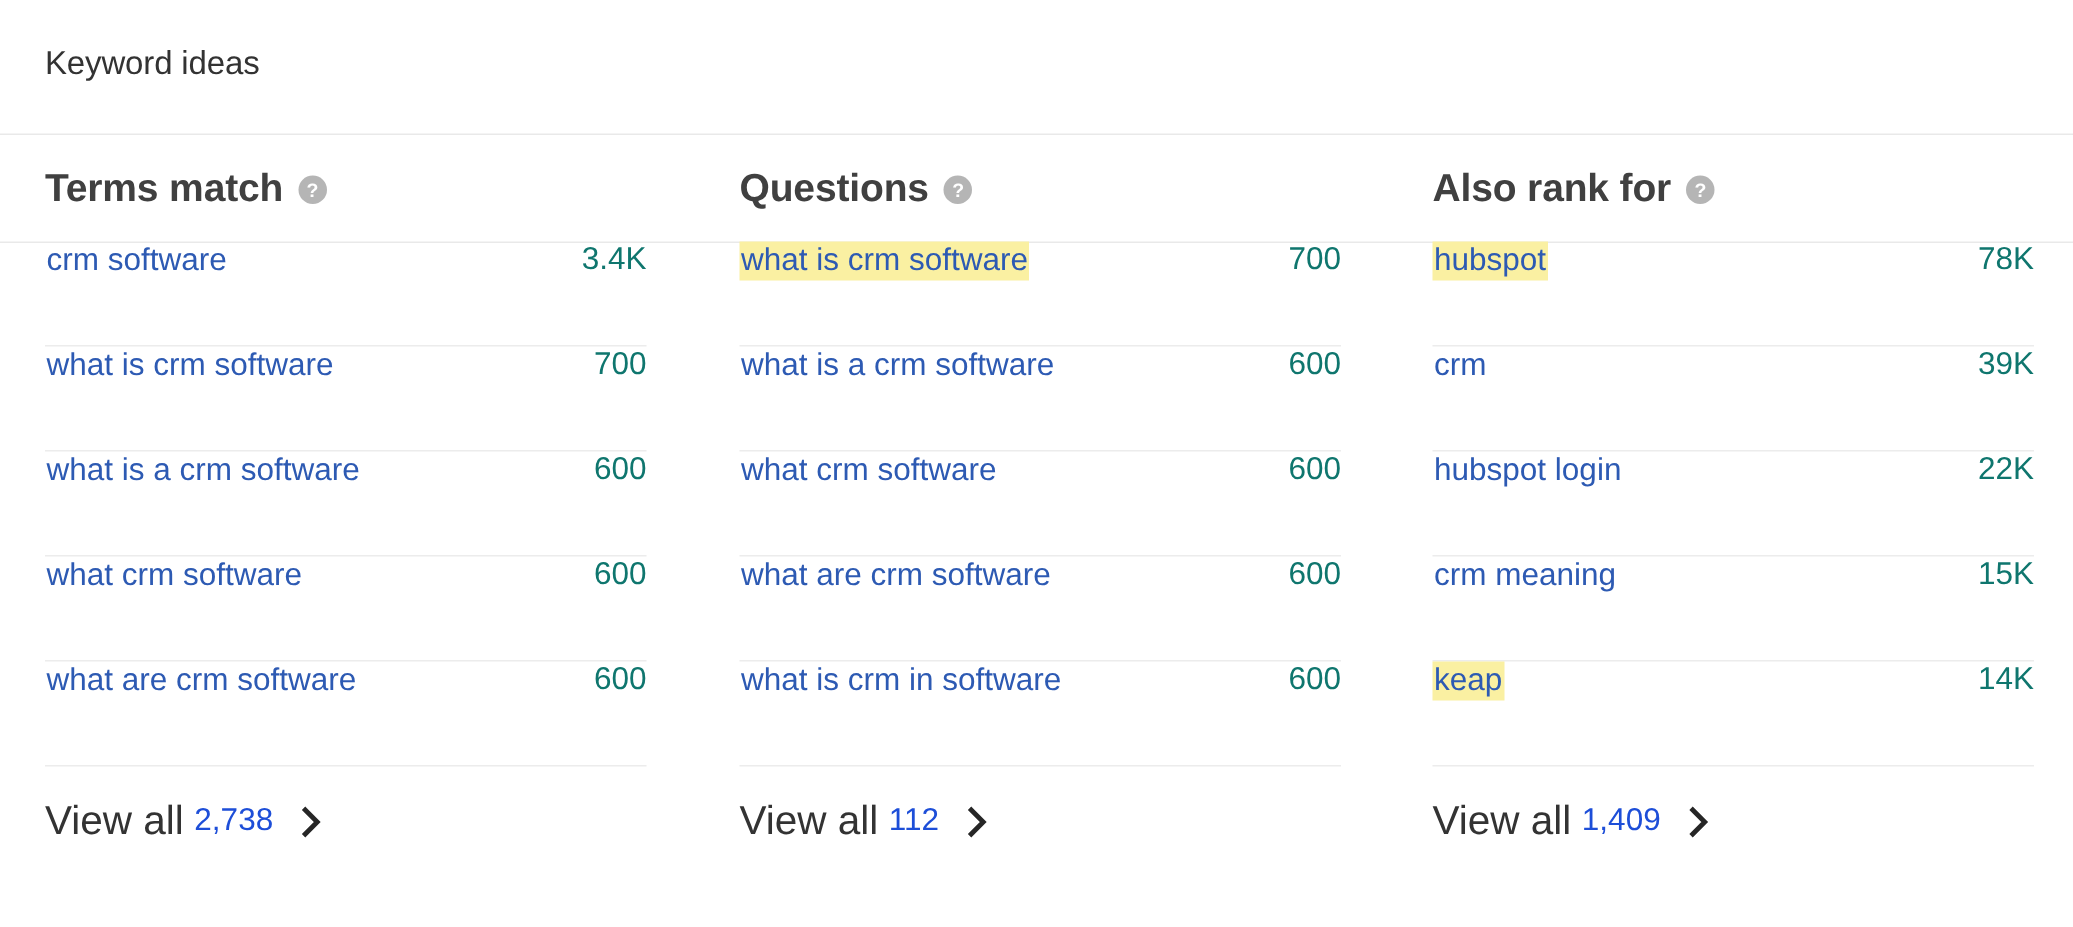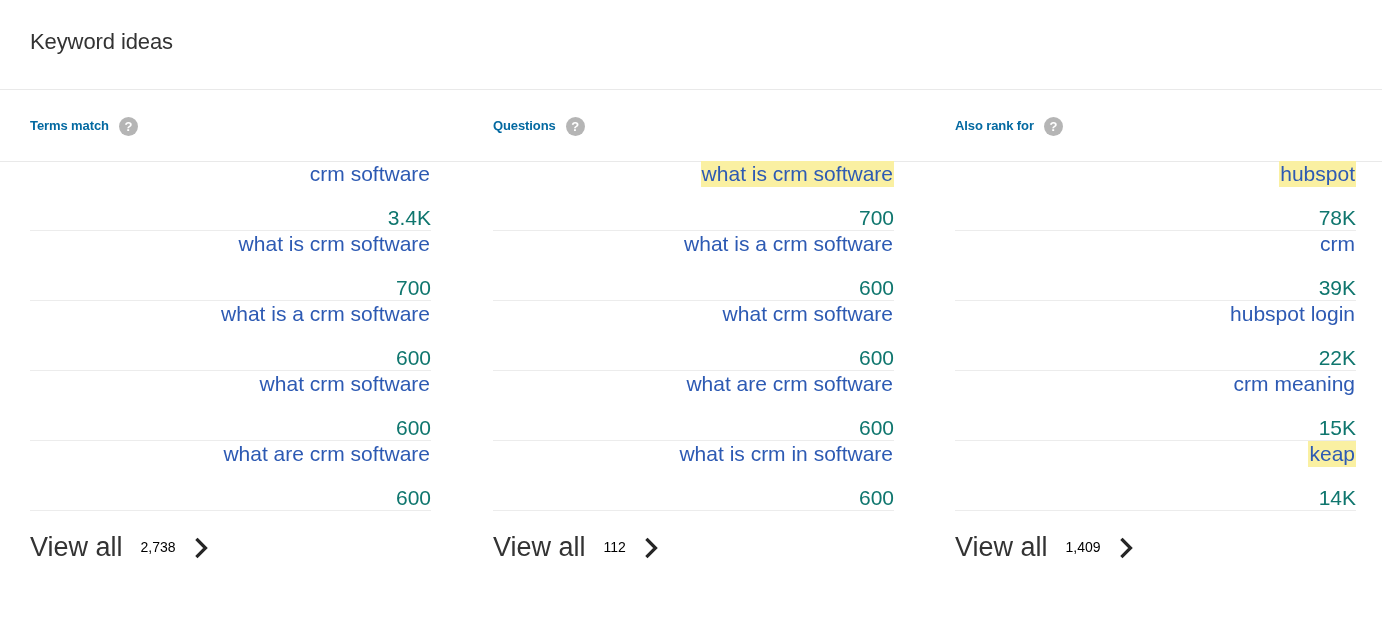--- a/index.html
+++ b/index.html
@@ -55,23 +55,23 @@
   .col-3 { left: 955px; }
 
   
   .col-header {
     height: 72px;
     display: flex;
     align-items: center;
     gap: 10px;
   }
   .col-header-label {
-    font-size: 13px;
+    font-size: 26px;
     font-weight: bold;
-    color: #0369a1;
+    color: #404040;
     letter-spacing: -0.1px;
   }
   .help-icon {
     width: 19px;
     height: 19px;
     border-radius: 50%;
     background: #b5b5b5;
     color: #ffffff;
     font-size: 13px;
     font-weight: bold;
@@ -81,25 +81,24 @@
     font-family: "Liberation Sans", sans-serif;
     flex: 0 0 auto;
     position: relative;
     top: 1px;
   }
 
   
   .kw-row {
     height: 70px;
     display: flex;
-    align-items: flex-end;
+    align-items: flex-start;
     justify-content: space-between;
     border-bottom: 1px solid #ececec;
     box-sizing: border-box;
-    flex-direction: column;
   }
   .kw-term {
     font-size: 21px;
     color: #2d5ab3;
     white-space: nowrap;
     cursor: pointer;
     padding: 1px 1px;
   }
   .kw-term.highlighted {
     background: #faf0a2;
@@ -115,23 +114,23 @@
     height: 72px;
     display: flex;
     align-items: center;
     cursor: pointer;
   }
   .view-all-label {
     font-size: 27px;
     color: #333333;
   }
   .view-all-count {
-    font-size: 14px;
-    color: #000000;
-    margin-left: 18px;
+    font-size: 21px;
+    color: #1d4ed8;
+    margin-left: 7px;
   }
   .chevron {
     margin-left: 18px;
     display: inline-flex;
     align-items: center;
     position: relative;
     top: 1px;
   }
 </style>
 </head>

